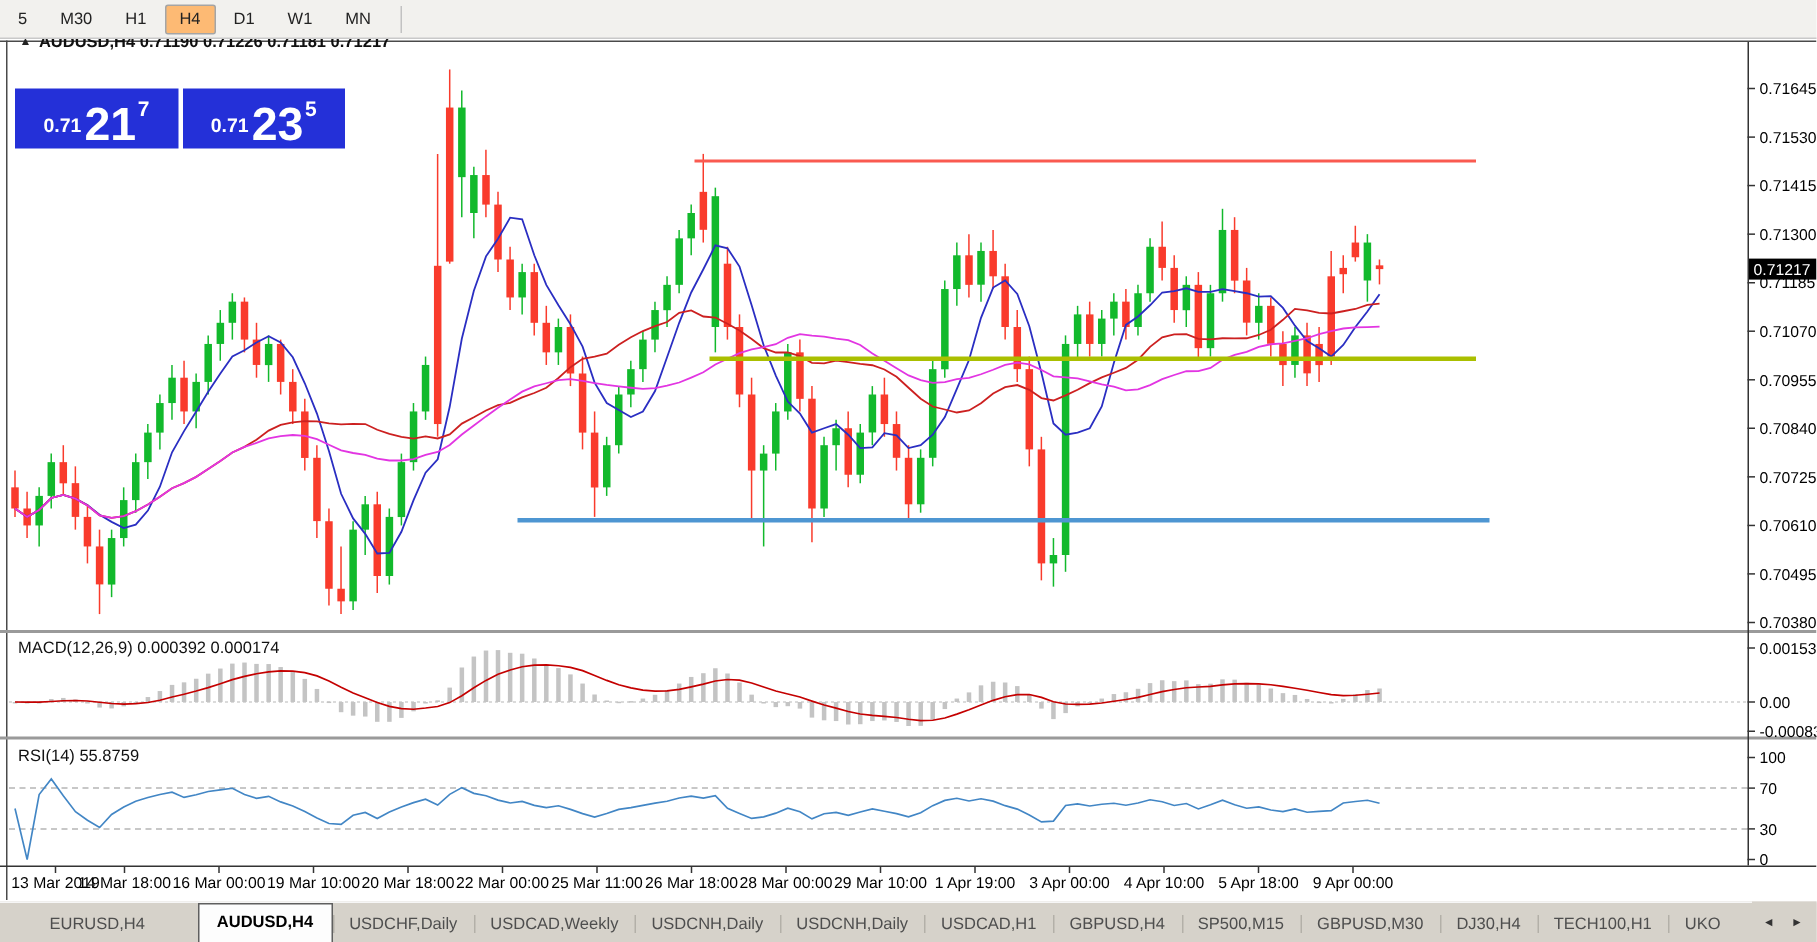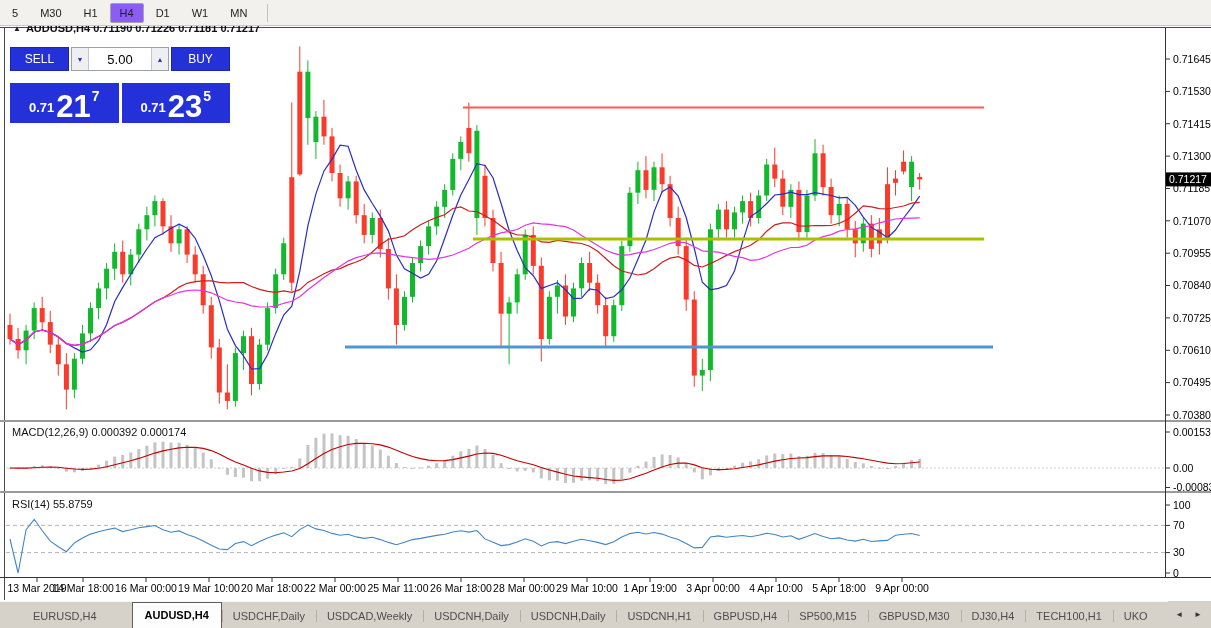--- a/index.html
+++ b/index.html
@@ -11,21 +11,21 @@
   
   .toolbar {
     position:absolute; top:0; left:0; right:0; height:26px;
     background:#f2f1ee; border-bottom:1px solid #c9c9c9;
     display:flex; align-items:center; padding-left:1px; z-index:6;
   }
   .tf {
     font-size:11px; color:#222; padding:3px 9px; margin:0 1px;
     border:1px solid transparent; border-radius:2px; cursor:default;
   }
-  .tf.active { background:#8b5cf6; border-color:#a5a5a5; }
+  .tf.active { background:#fdba74; border-color:#a5a5a5; }
   .tb-sep { width:1px; height:18px; background:#c2c2c2; margin:0 9px; }
 
   
   #chart-svg { position:absolute; left:0; top:0; z-index:1; }
   #chart-svg text { font-family:"Liberation Sans", sans-serif; font-size:10.5px; fill:#000; }
 
   
   .hdr {
     position:absolute; left:13px; top:22px; z-index:4;
     font-size:11px; font-weight:bold; color:#101010; white-space:nowrap;
@@ -543,29 +543,20 @@
     <div class="tf">W1</div>
     <div class="tf">MN</div>
     <div class="tb-sep"></div>
   </div>
 
 <div class="hdr">
   <span class="tri">▲</span><span>AUDUSD,H4  0.71190 0.71226 0.71181 0.71217</span>
 </div>
 
 <div class="panel">
-  <div class="row1">
-    <div class="oc-btn">SELL</div>
-    <div class="stepper">
-      <div class="step-btn dn">▼</div>
-      <div class="vol">5.00</div>
-      <div class="step-btn up">▲</div>
-    </div>
-    <div class="oc-btn">BUY</div>
-  </div>
   <div class="row2">
     <div class="price-cell">
       <span class="pfx">0.71</span>
       <span class="big">21</span>
       <span class="sup">7</span>
     </div>
     <div class="price-cell">
       <span class="pfx">0.71</span>
       <span class="big">23</span>
       <span class="sup">5</span>
@@ -576,21 +567,21 @@
 <div class="ind-label" id="macd-label">MACD(12,26,9) 0.000392 0.000174</div>
 <div class="ind-label" id="rsi-label">RSI(14) 55.8759</div>
 
 <div class="tabs" id="tabs">
     <div class="tab">EURUSD,H4</div>
     <div class="tab active">AUDUSD,H4</div>
     <div class="tab">USDCHF,Daily</div>
     <div class="tab">USDCAD,Weekly</div>
     <div class="tab">USDCNH,Daily</div>
     <div class="tab">USDCNH,Daily</div>
-    <div class="tab">USDCNH,H1</div>
+    <div class="tab">USDCAD,H1</div>
     <div class="tab">GBPUSD,H4</div>
     <div class="tab">SP500,M15</div>
     <div class="tab">GBPUSD,M30</div>
     <div class="tab">DJ30,H4</div>
     <div class="tab">TECH100,H1</div>
     <div class="tab">UKO</div>
   </div>
 <div class="tab-arrows">
   <span class="tab-arrow">◄</span>
   <span class="tab-arrow">►</span>

